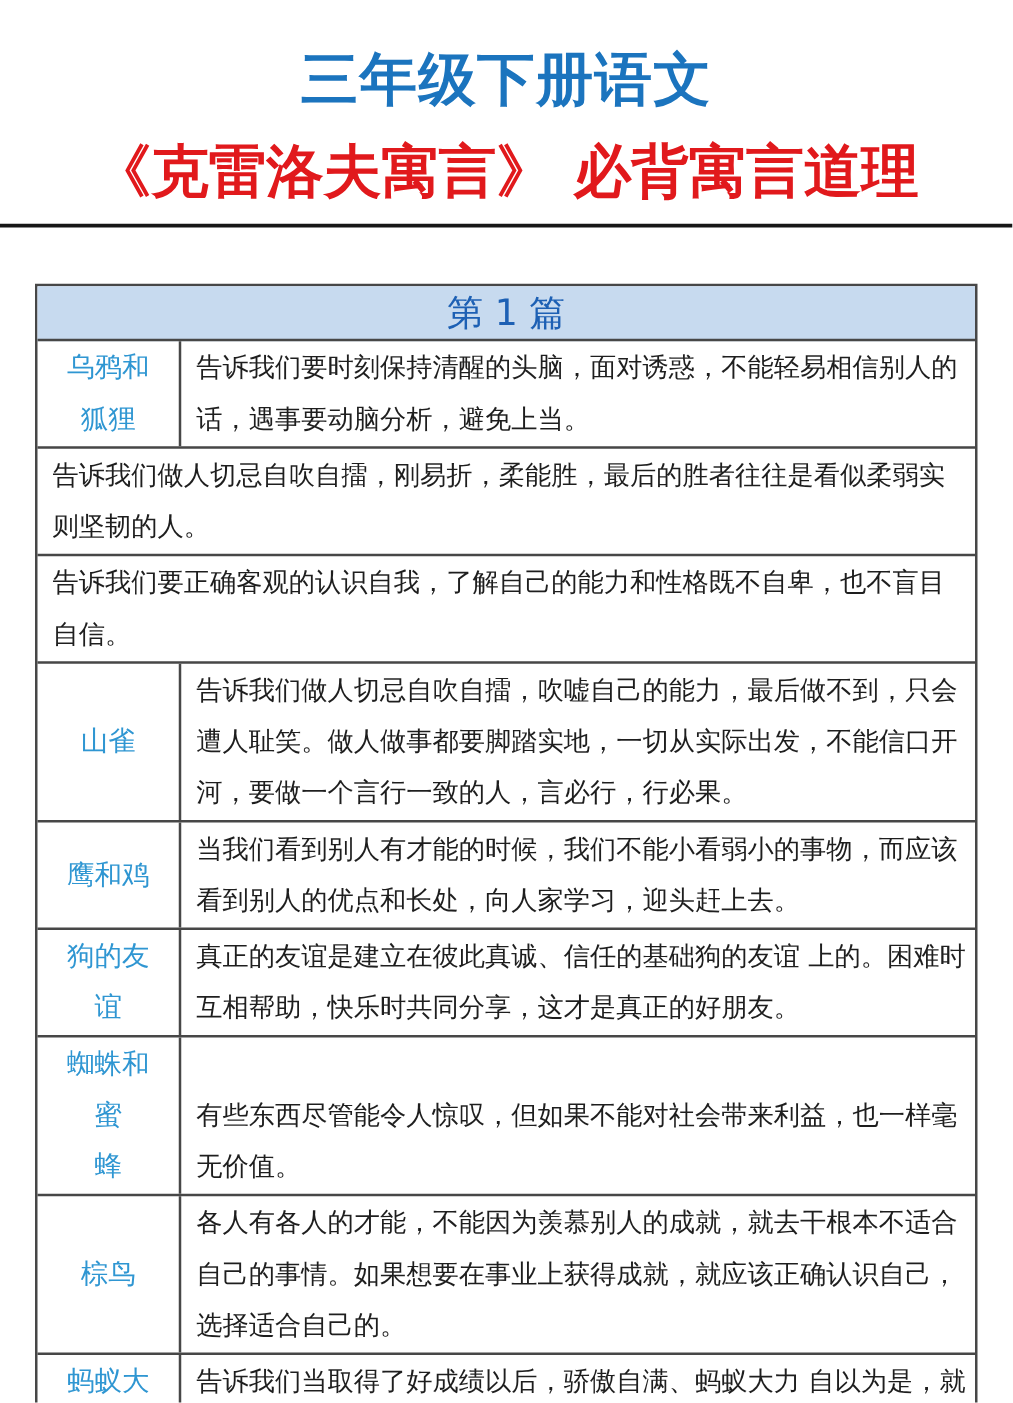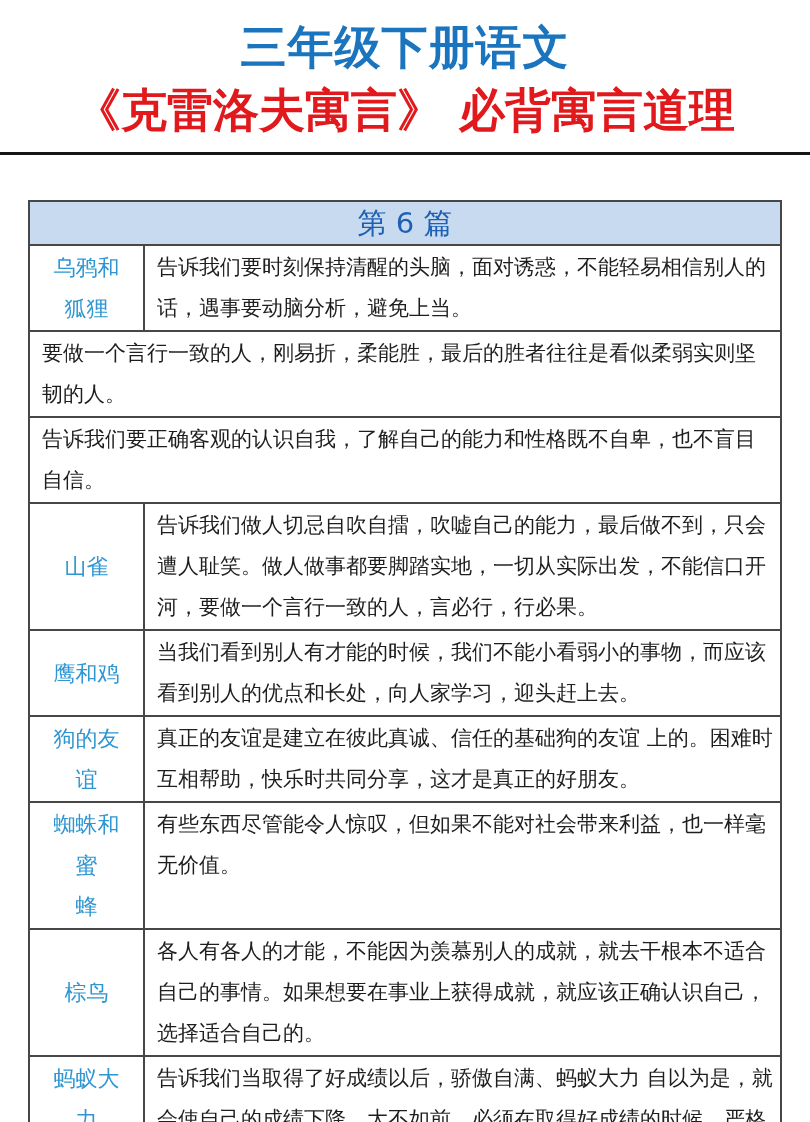--- a/index.html
+++ b/index.html
@@ -20,21 +20,21 @@
     font-family:"DejaVu Sans","Liberation Sans",sans-serif;
     overflow:hidden;
   }
   .page{padding-top:18px;}
   .page-title{
     text-align:center;
     font-size:46px;
     font-weight:bold;
     line-height:58px;
     color:var(--title-blue);
-    margin:0;
+    margin:16px;
     letter-spacing:1px;
   }
   .page-subtitle{
     text-align:center;
     font-size:46px;
     font-weight:bold;
     line-height:58px;
     color:var(--subtitle-red);
     margin:5px 0 0 0;
   }
@@ -69,52 +69,52 @@
     text-align:center;
     color:var(--name-blue);
     font-size:22px;
     line-height:41px;
     white-space:pre-line;
     padding:1px 16px;
   }
   .moral-cell{
     flex:1 1 auto;
     display:flex;
-    align-items:flex-start;
+    align-items:flex-end;
     padding:1px 6px 1px 12px;
   }
   .moral-text{
     color:var(--body-text);
     font-size:21px;
     line-height:41px;
     word-break:break-all;
   }
 </style>
 </head>
 <body>
 
 <div class="page">
   <h1 class="page-title">三年级下册语文</h1>
   <h2 class="page-subtitle">《克雷洛夫寓言》 必背寓言道理</h2>
   <div class="title-divider"></div>
 
   <div class="fable-table">
-    <div class="table-header">第 6 篇</div>
+    <div class="table-header">第 1 篇</div>
     <div class="table-body">
   <div class="row">
     <div class="name-cell">乌鸦和
 狐狸</div>
     <div class="moral-cell">
       <span class="moral-text">告诉我们要时刻保持清醒的头脑，面对诱惑，不能轻易相信别人的话，遇事要动脑分析，避免上当。</span>
     </div>
   </div>
 
   <div class="row">
     <div class="moral-cell">
-      <span class="moral-text">要做一个言行一致的人，刚易折，柔能胜，最后的胜者往往是看似柔弱实则坚韧的人。</span>
+      <span class="moral-text">告诉我们做人切忌自吹自擂，刚易折，柔能胜，最后的胜者往往是看似柔弱实则坚韧的人。</span>
     </div>
   </div>
 
   <div class="row">
     <div class="moral-cell">
       <span class="moral-text">告诉我们要正确客观的认识自我，了解自己的能力和性格既不自卑，也不盲目自信。</span>
     </div>
   </div>
 
   <div class="row">

